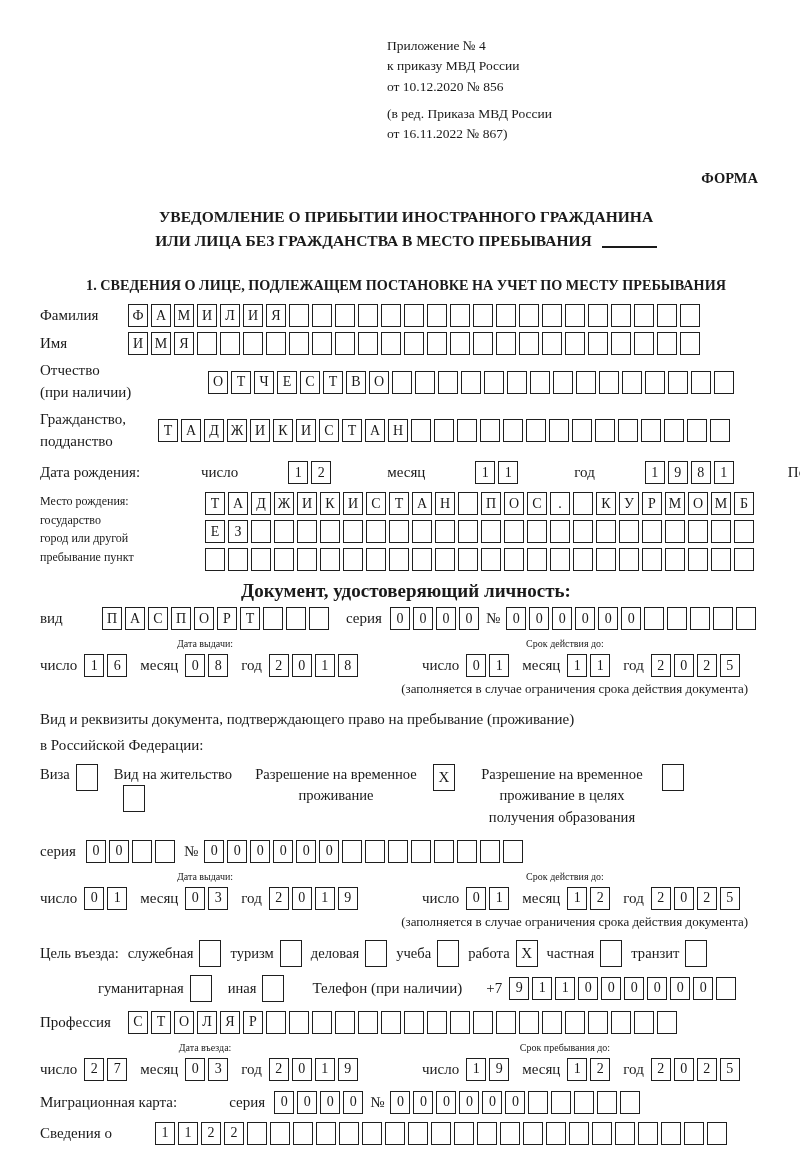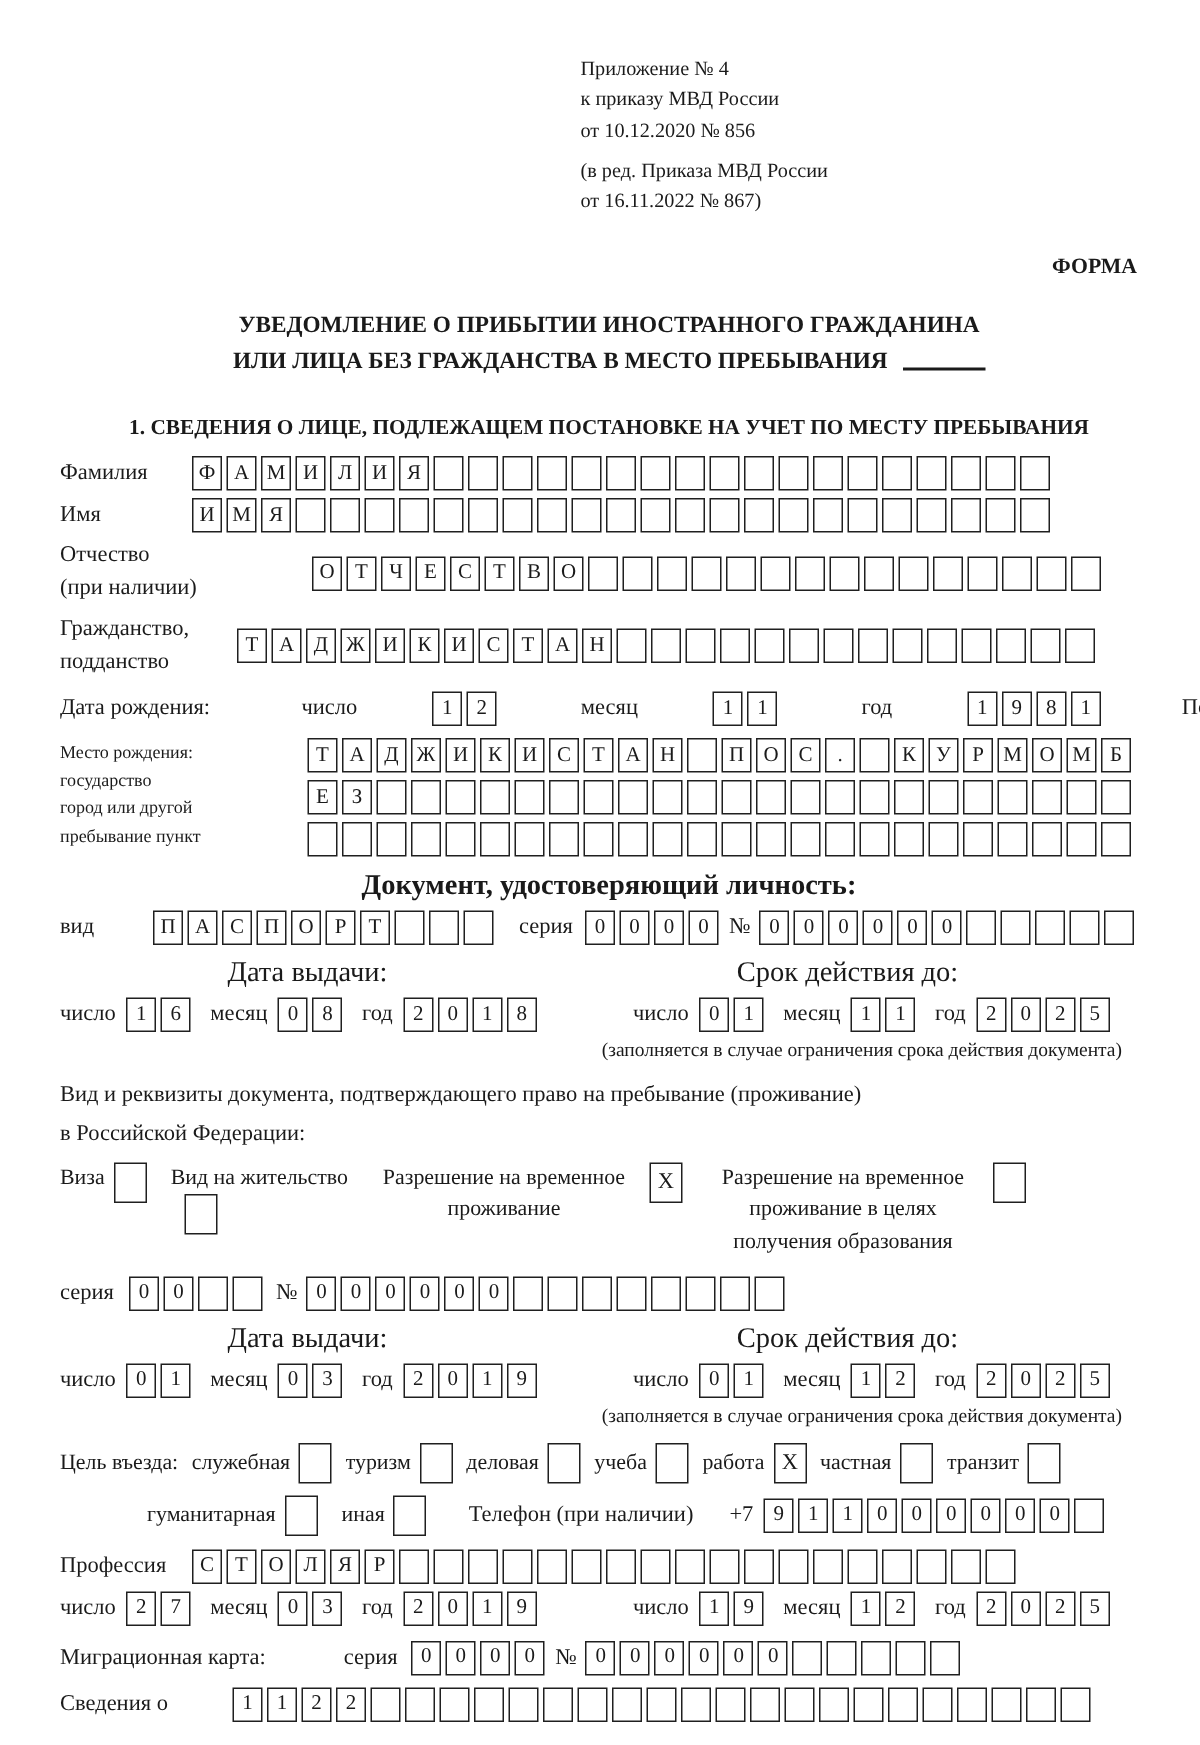--- a/index.html
+++ b/index.html
@@ -45,21 +45,21 @@
 
   .w { margin: 0 7px 0 10px; }
   .w0 { margin-right: 7px; }
 
   .bp { display: flex; align-items: flex-start; margin-top: 8px; }
   .bp-labels { width: 165px; flex: none; font-size: 12px; line-height: 1.55; }
   .bp-rows .cells { display: flex; margin-bottom: 5px; }
 
   .center-b { text-align: center; font-weight: bold; font-size: 19px; margin-top: 4px; }
 
-  .date-head { display: flex; font-size: 19px; margin-top: 8px; }
+  .date-head { display: flex; font-size: 10px; margin-top: 8px; }
   .date-head span:first-child { width: 330px; text-align: center; }
   .date-head span:last-child { width: 390px; text-align: center; }
   .dgroup { display: inline-flex; align-items: center; flex: none; }
   .dgroup-l { min-width: 330px; }
   .dgroup-r { margin-left: 52px; }
   .note-r { font-size: 13px; text-align: right; padding-right: 24px; margin-top: 4px; }
 
   .intro { font-size: 15px; margin-top: 10px; line-height: 1.7; }
 
   .options { display: flex; align-items: flex-start; margin-top: 6px; font-size: 14.6px; }
@@ -604,20 +604,24 @@
         <span class="cell"></span>
         <span class="cell"></span>
         <span class="cell"></span>
         <span class="cell"></span>
         <span class="cell"></span>
         <span class="cell"></span>
         <span class="cell"></span>
       </span>
   </div>
 
+  <div class="date-head">
+    <span>Дата въезда:</span>
+    <span>Срок пребывания до:</span>
+  </div>
   <div class="row">
     <span class="dgroup dgroup-l">
       <span class="lbl w0">число</span>
       <span class="cells">
           <span class="cell">2</span>
           <span class="cell">7</span>
         </span>
       <span class="lbl w">месяц</span>
       <span class="cells">
           <span class="cell">0</span>

